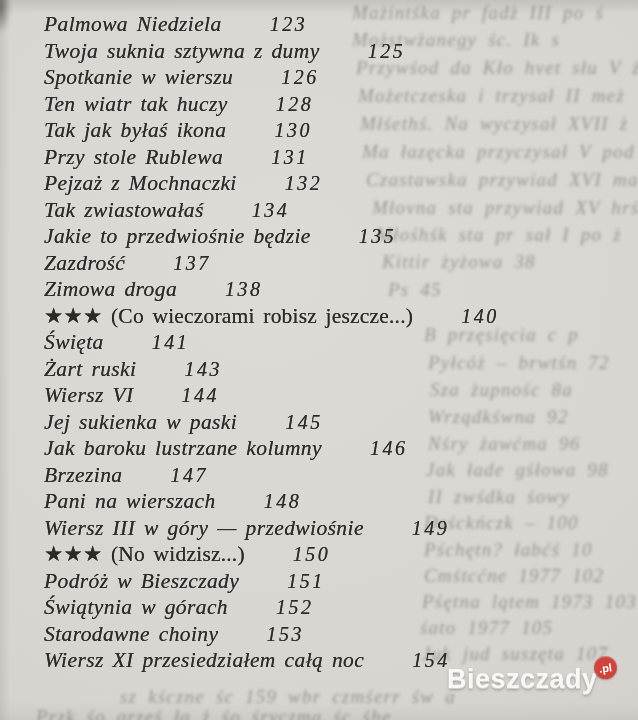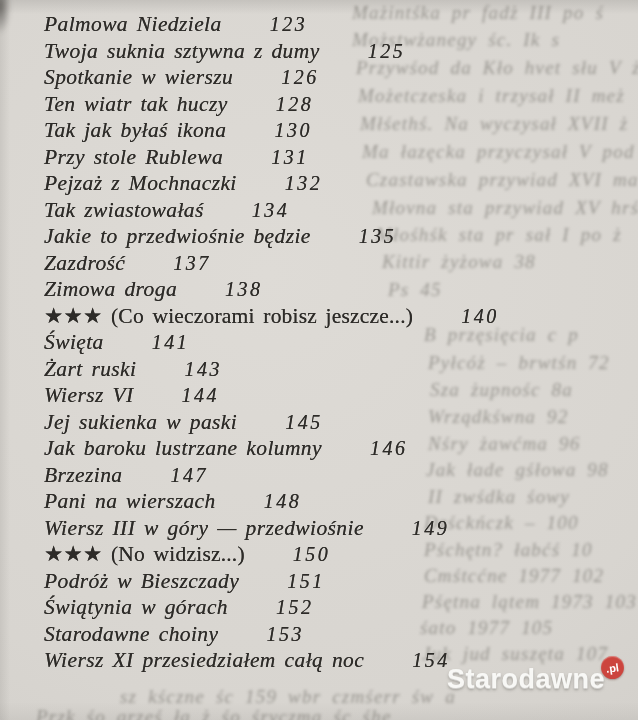--- a/index.html
+++ b/index.html
@@ -223,19 +223,19 @@
       </div>
       <div class="toc-row">
         <span class="toc-title">Wiersz XI przesiedziałem całą noc</span>
         <span class="toc-num">154</span>
       </div>
     </div>
 
   <div class="corner-smudge"></div>
 
   <div class="watermark">
-    <span class="wm-text">Starodawne</span>
+    <span class="wm-text">Bieszczady</span>
     <span class="wm-dot" id="wm-dot" style="background: rgb(204, 69, 62);">
       <span>.pl</span>
     </span>
   </div>
 
 </div>
 
 </body></html>

